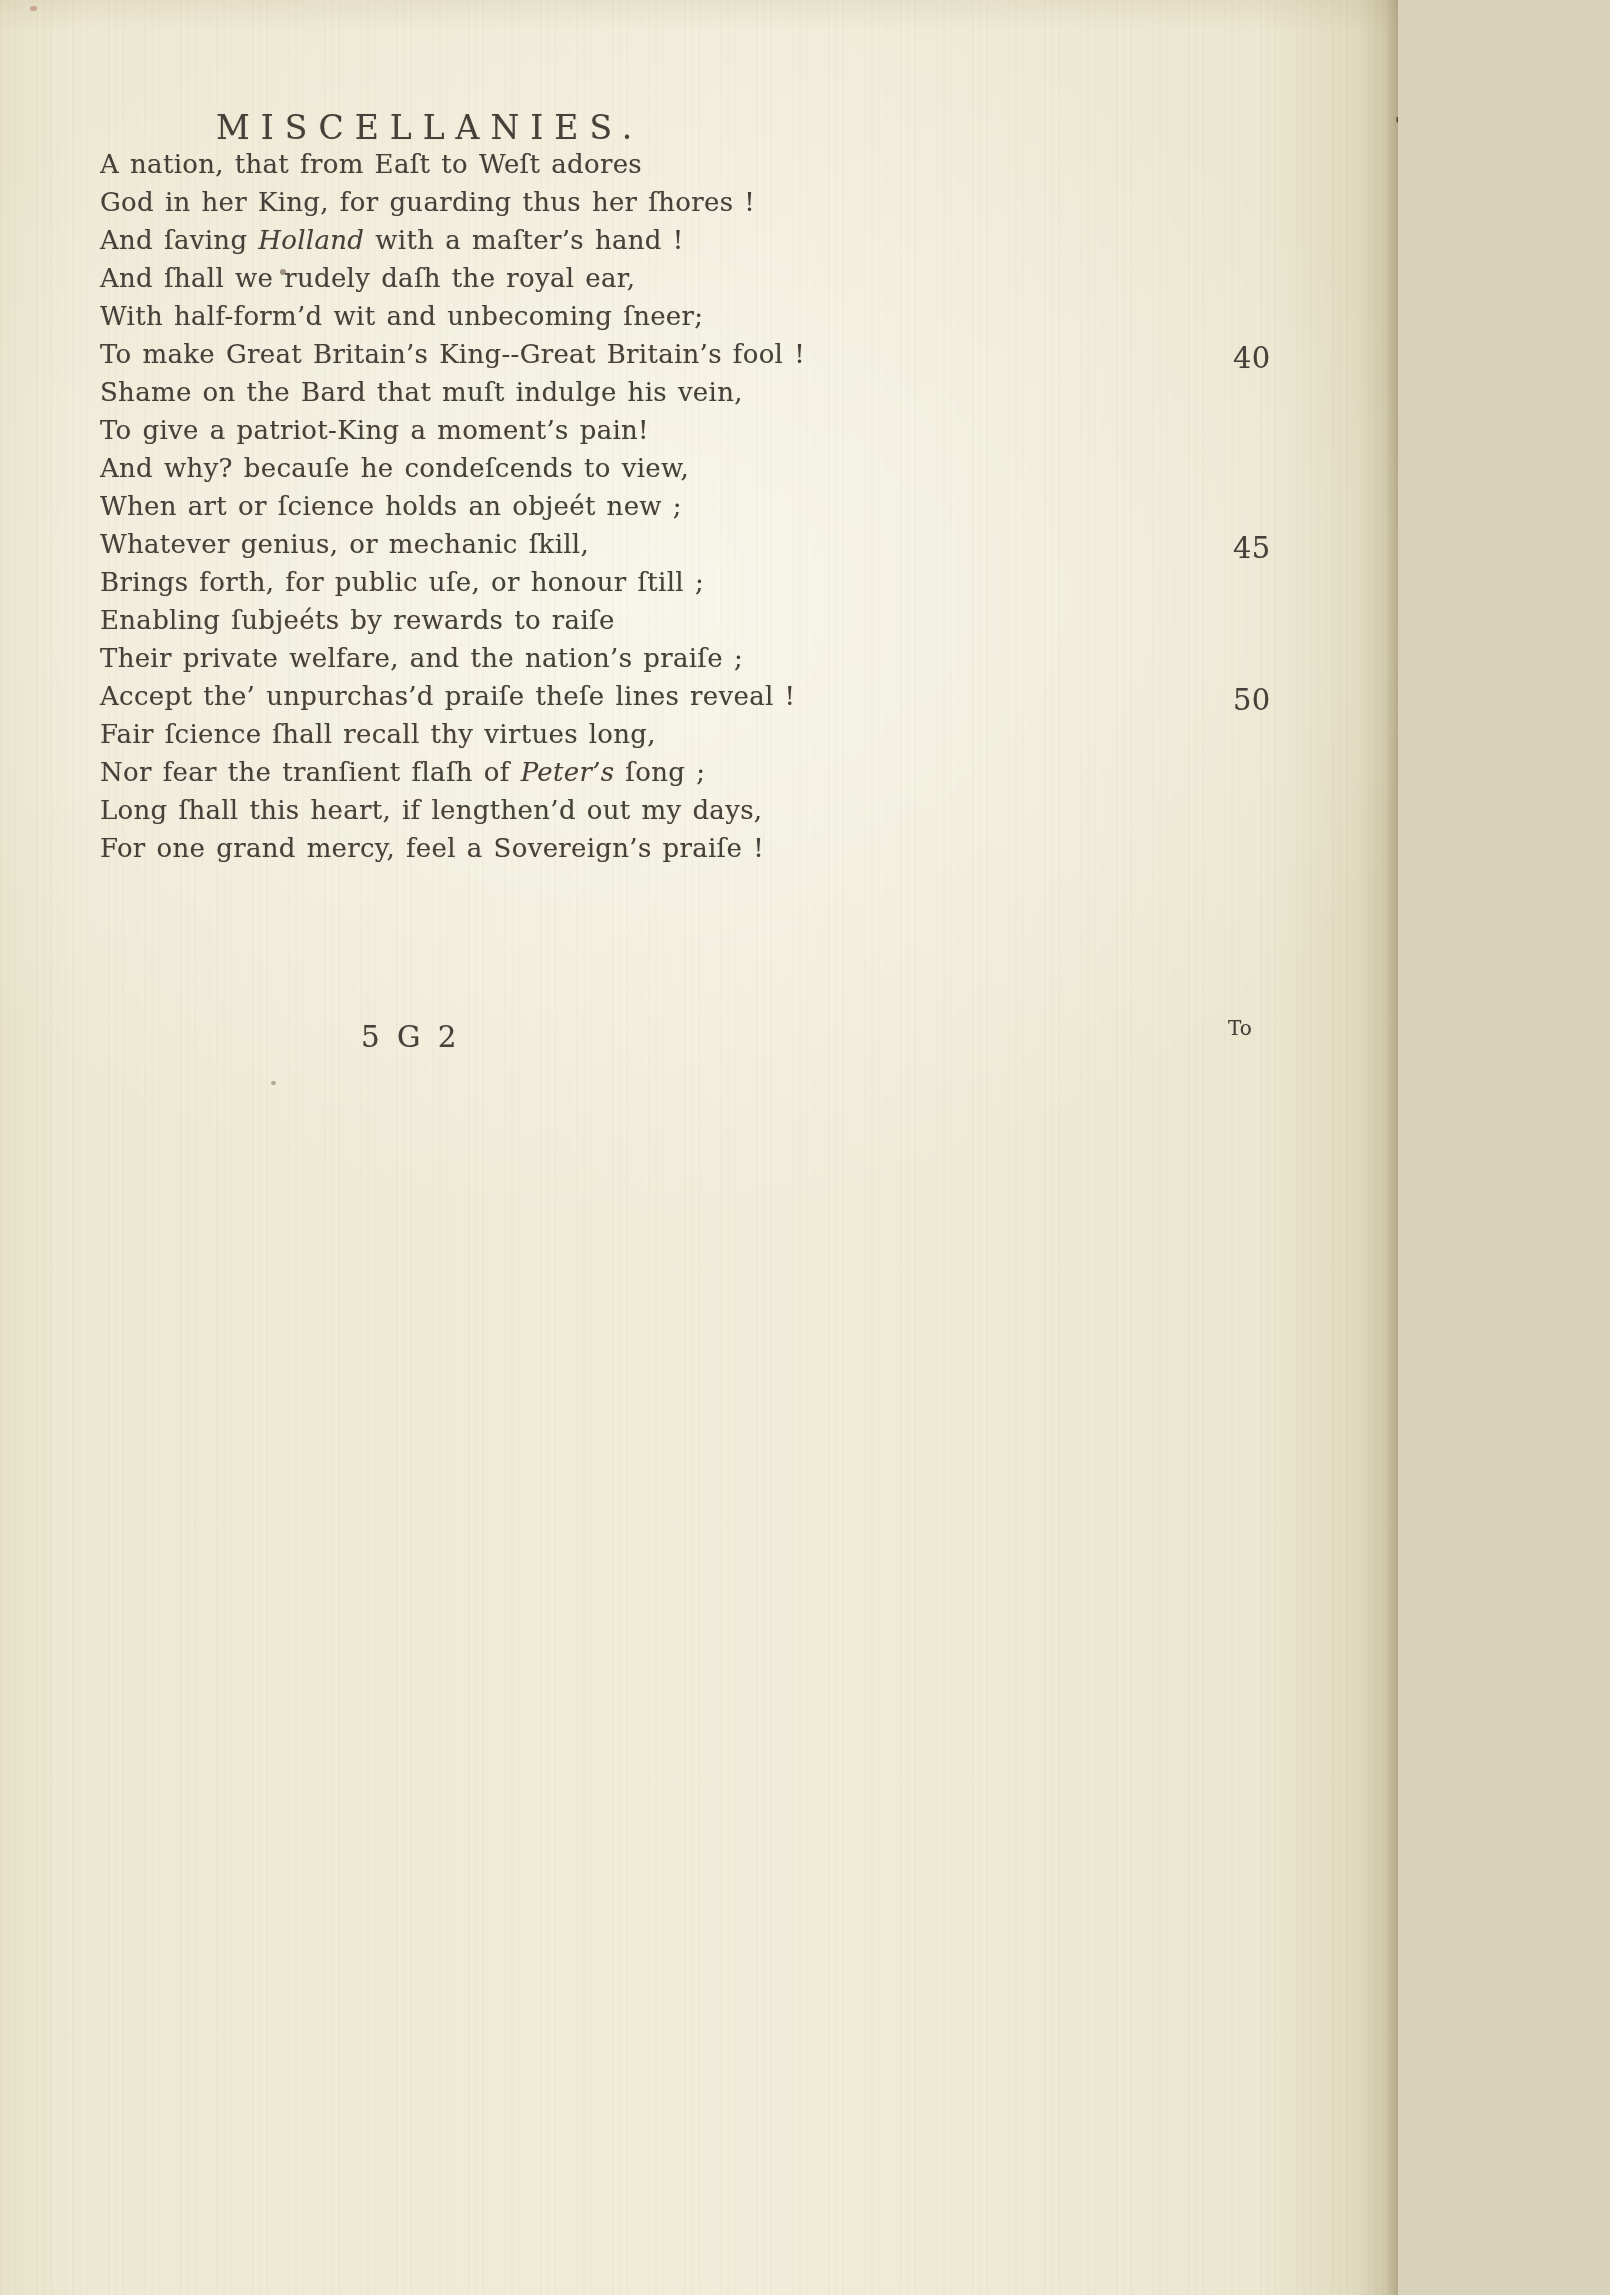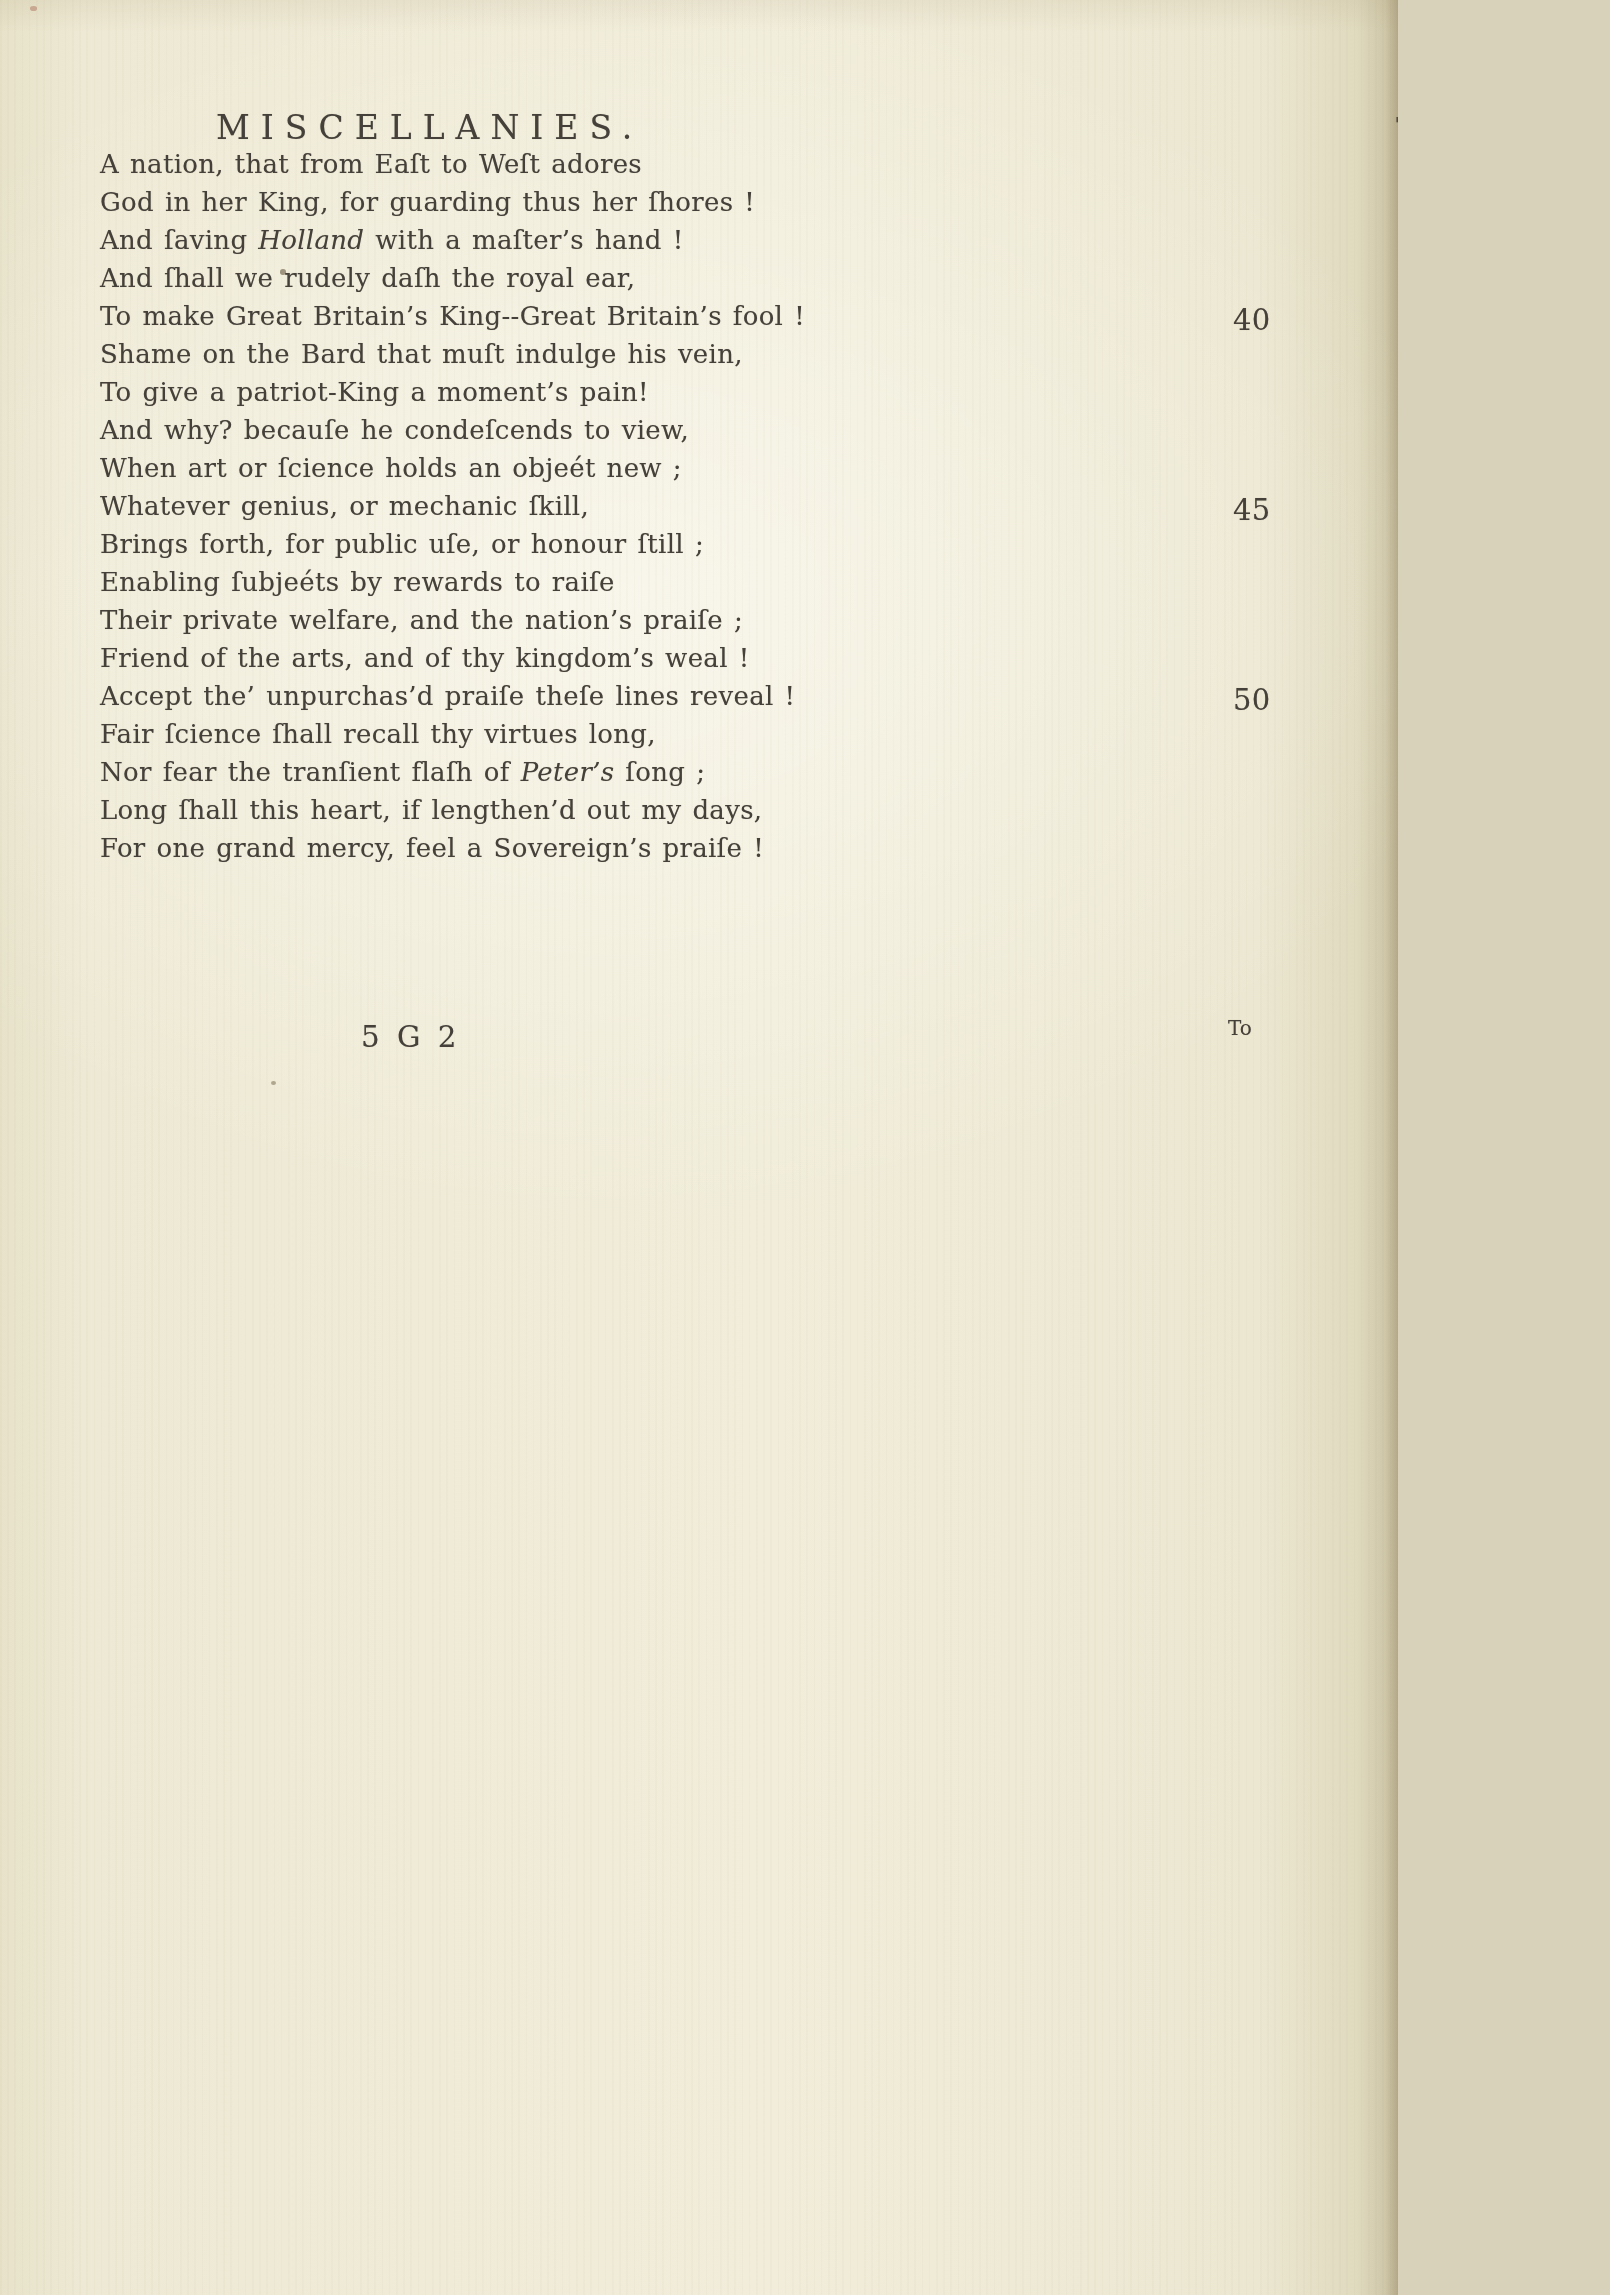--- a/index.html
+++ b/index.html
@@ -97,30 +97,30 @@
 
   <div class="header-title">MISCELLANIES.</div>
 
   <div class="page-number">787</div>
 
   <div class="poem">
       <div class="poem-line"><span class="line-text"><span>A nation, that from Eaſt to Weſt adores</span></span></div>
       <div class="poem-line"><span class="line-text"><span>God in her King, for guarding thus her ſhores !</span></span></div>
       <div class="poem-line"><span class="line-text"><span>And ſaving </span><span class="italic">Holland</span><span> with a maſter’s hand !</span></span></div>
       <div class="poem-line"><span class="line-text"><span>And ſhall we rudely daſh the royal ear,</span></span></div>
+      <div class="poem-line"><span class="line-text"><span>With half-form’d wit and unbecoming ſneer;</span></span></div>
       <div class="poem-line"><span class="line-text"><span>To make Great Britain’s King--Great Britain’s fool !</span></span><span class="line-num">40</span></div>
       <div class="poem-line"><span class="line-text"><span>Shame on the Bard that muſt indulge his vein,</span></span></div>
       <div class="poem-line"><span class="line-text"><span>To give a patriot-King a moment’s pain!</span></span></div>
       <div class="poem-line"><span class="line-text"><span>And why? becauſe he condeſcends to view,</span></span></div>
       <div class="poem-line"><span class="line-text"><span>When art or ſcience holds an objeét new ;</span></span></div>
       <div class="poem-line"><span class="line-text"><span>Whatever genius, or mechanic ſkill,</span></span><span class="line-num">45</span></div>
       <div class="poem-line"><span class="line-text"><span>Brings forth, for public uſe, or honour ſtill ;</span></span></div>
       <div class="poem-line"><span class="line-text"><span>Enabling ſubjeéts by rewards to raiſe</span></span></div>
       <div class="poem-line"><span class="line-text"><span>Their private welfare, and the nation’s praiſe ;</span></span></div>
-      <div class="poem-line"><span class="line-text"><span>Friend of the arts, and of thy kingdom’s weal !</span></span></div>
       <div class="poem-line"><span class="line-text"><span>Accept the’ unpurchas’d praiſe theſe lines reveal !</span></span><span class="line-num">50</span></div>
       <div class="poem-line"><span class="line-text"><span>Fair ſcience ſhall recall thy virtues long,</span></span></div>
       <div class="poem-line"><span class="line-text"><span>Nor fear the tranſient flaſh of </span><span class="italic">Peter’s</span><span> ſong ;</span></span></div>
       <div class="poem-line"><span class="line-text"><span>Long ſhall this heart, if lengthen’d out my days,</span></span></div>
       <div class="poem-line"><span class="line-text"><span>For one grand mercy, feel a Sovereign’s praiſe !</span></span></div>
     </div>
 
   <div class="footer-signature">5 G 2</div>
 
   <div class="footer-catchword">To</div>

